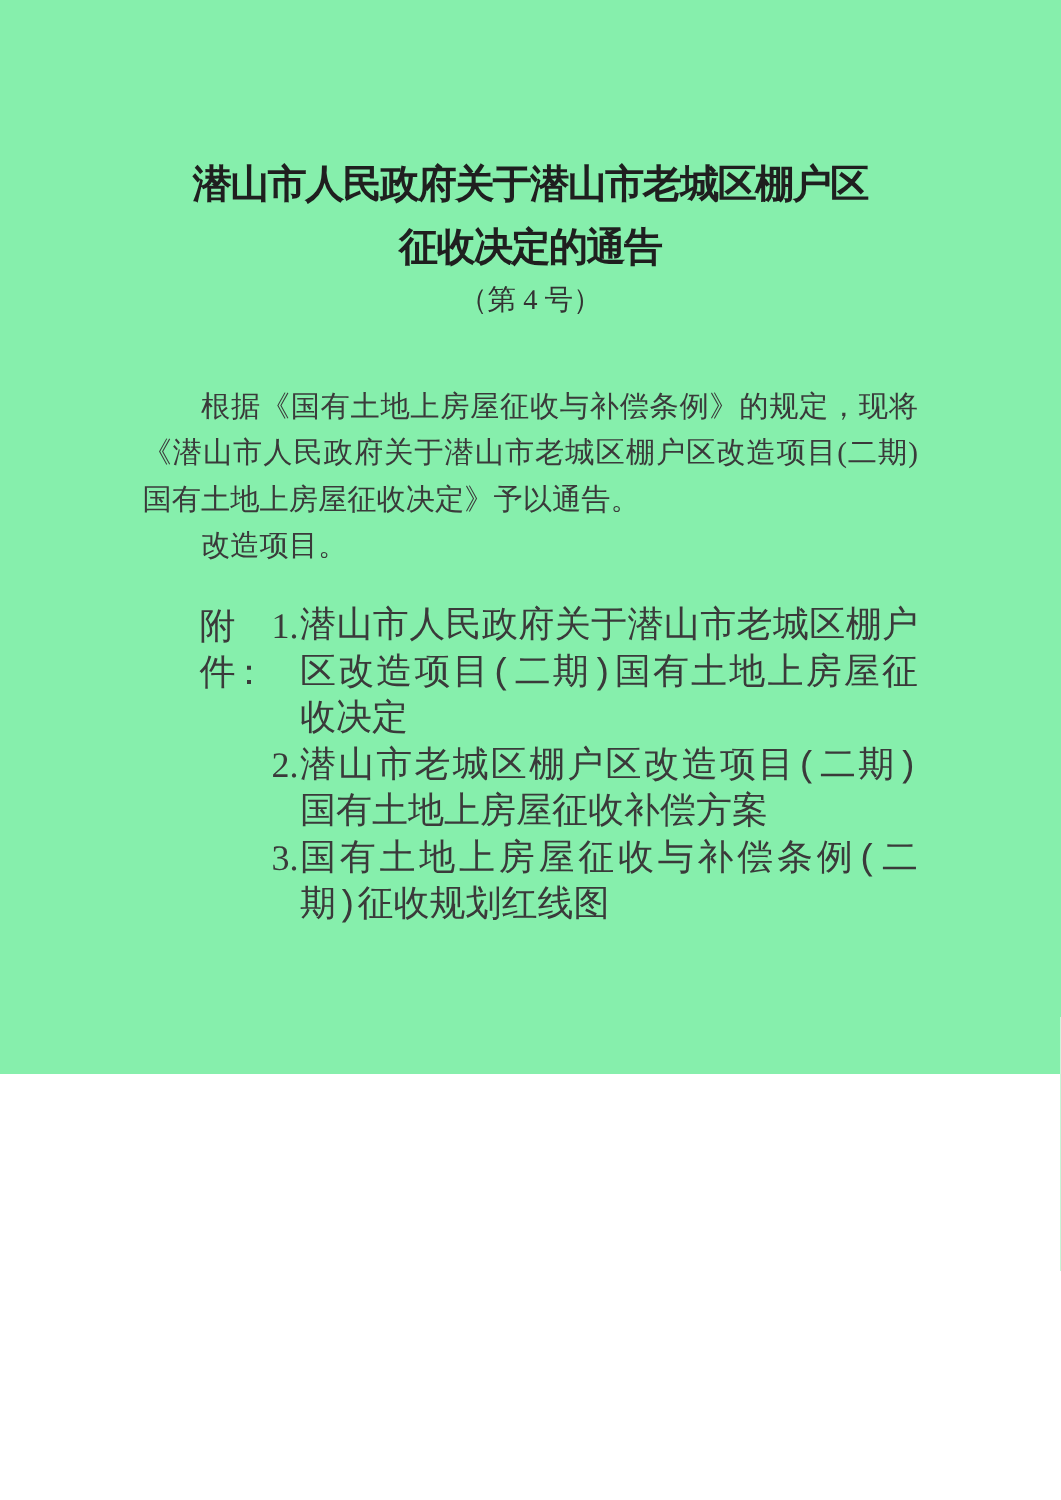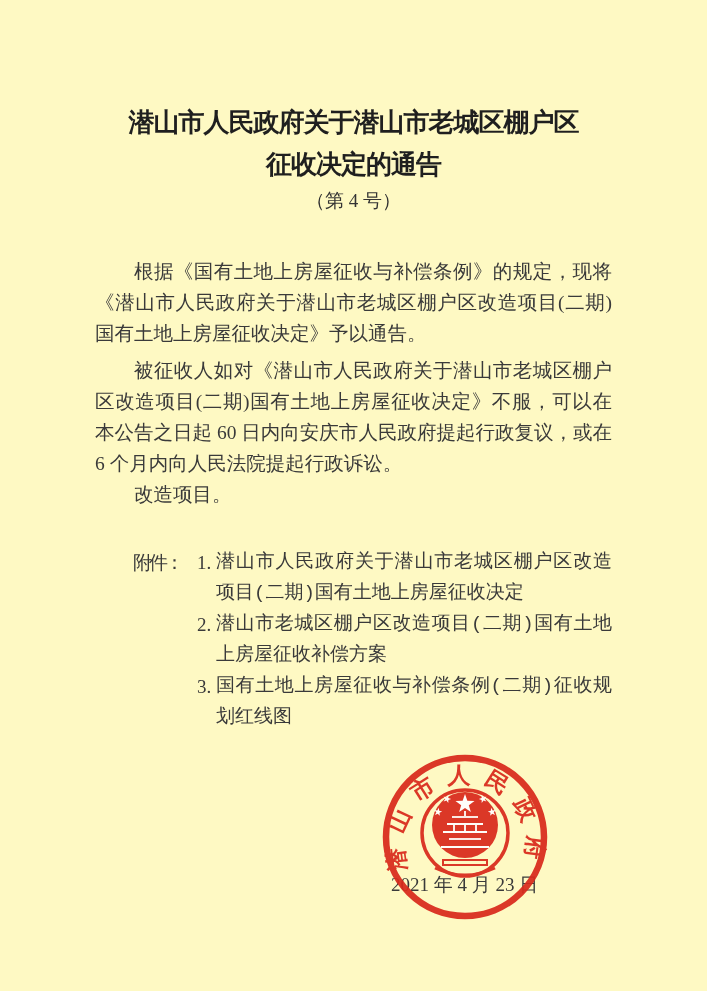--- a/index.html
+++ b/index.html
@@ -1,20 +1,20 @@
 <!DOCTYPE html>
 <html><head>
 <meta charset="utf-8">
 <style>
   html, body { margin: 0; padding: 0; background: #ffffff; }
   .page {
     position: relative;
     width: 707px;
-    height: 991px;
-    background: #fef9c3;
+    height: 716px;
+    background: #86efac;
     overflow: hidden;
     font-family: "Liberation Serif", serif;
     color: #3a3a3a;
   }
   .content { padding: 0 95px; }
 
   .title-block {
     padding-top: 101px;
     text-align: center;
     font-family: "Liberation Sans", sans-serif;
@@ -36,26 +36,25 @@
     margin: 0;
     font-size: 19.5px;
     line-height: 31px;
     text-align: justify;
     text-indent: 2em;
   }
   .para + .para { margin-top: 6px; }
   .para.no-gap { margin-top: 0; }
 
   .attachments {
-    margin-top: 37px;
+    margin-top: 23px;
     display: flex;
     padding-left: 38px;
-    font-size: 19px;
+    font-size: 24px;
     line-height: 31px;
-    gap: 16px;
   }
   .attach-label {
     flex: none;
     width: 48px;
     letter-spacing: -3px;
   }
   .attach-list { flex: 1; min-width: 0; }
   .attach-item { display: flex; }
   .attach-num { flex: none; width: 19px; }
   .attach-text { flex: 1; min-width: 0; text-align: justify; font-family: Liberation Mono, monospace; }
@@ -85,21 +84,20 @@
 
     <div class="title-block">
       <div class="title-line">潜山市人民政府关于潜山市老城区棚户区</div>
       <div class="title-line">征收决定的通告</div>
     </div>
 
     <div class="doc-number">（第 4 号）</div>
 
     <div class="body-block">
       <p class="para">根据《国有土地上房屋征收与补偿条例》的规定，现将《潜山市人民政府关于潜山市老城区棚户区改造项目(二期)国有土地上房屋征收决定》予以通告。</p>
-      <p class="para">被征收人如对《潜山市人民政府关于潜山市老城区棚户区改造项目(二期)国有土地上房屋征收决定》不服，可以在本公告之日起 60 日内向安庆市人民政府提起行政复议，或在 6 个月内向人民法院提起行政诉讼。</p>
       <p class="para no-gap">改造项目。</p>
     </div>
 
     <div class="attachments">
       <span class="attach-label">附件：</span>
       <div class="attach-list">
         <div class="attach-item">
           <span class="attach-num">1.</span>
           <span class="attach-text">潜山市人民政府关于潜山市老城区棚户区改造项目(二期)国有土地上房屋征收决定</span>
         </div>

